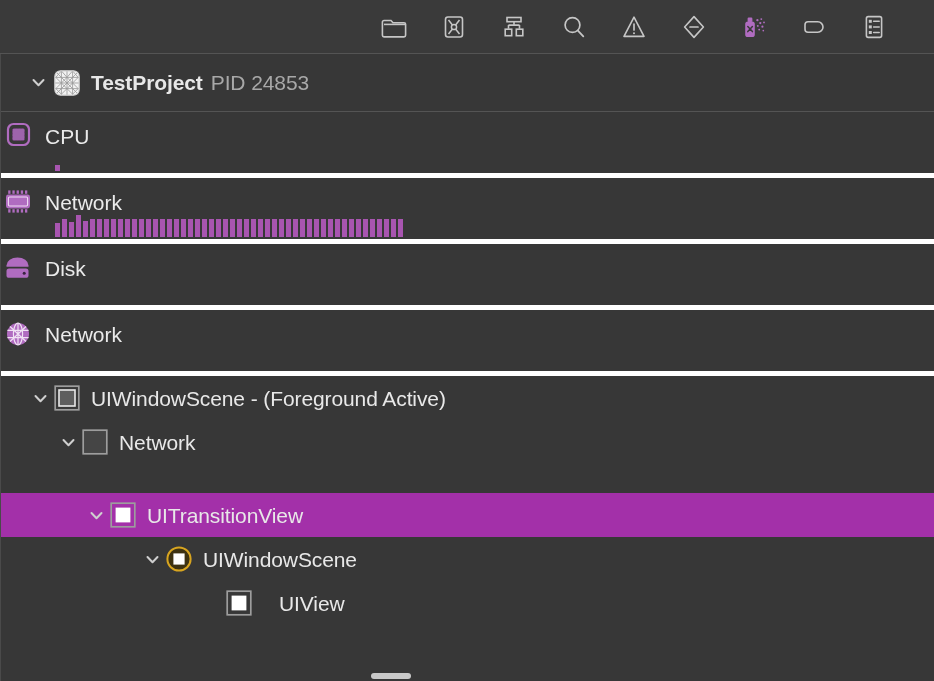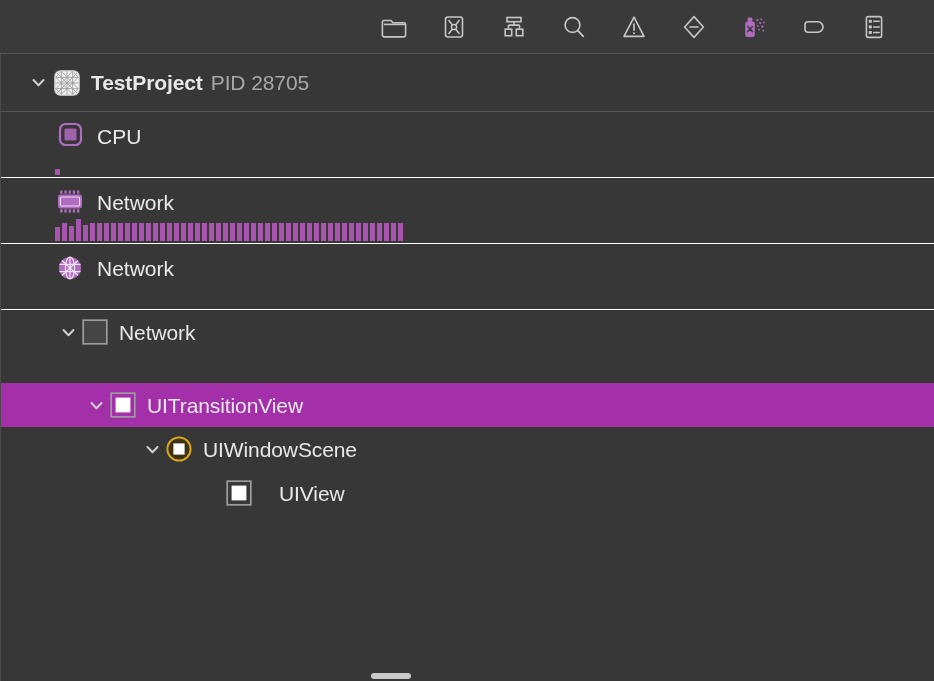--- a/index.html
+++ b/index.html
@@ -76,22 +76,21 @@
     white-space: nowrap;
     line-height: 1;
   }
   .label.bold { font-weight: bold; }
   .label.dim { color: #a8a8a8; margin-left: 8px; }
 
   
   .res-row {
     position: relative;
     height: 66px;
-    border-bottom: 1px solid #ffffff;
-    padding-left: 52px;
+    border-bottom: 5px solid #ffffff;
   }
   .res-head {
     display: flex;
     align-items: center;
     padding-top: 9px;
   }
   .res-icon {
     width: 34px; height: 30px;
     flex: 0 0 34px;
     display: flex; align-items: center; justify-content: center;
@@ -237,21 +236,21 @@
           <rect x="2" y="2" width="26" height="26" rx="6" fill="#f2f2f2"></rect>
           <g stroke="#9a9a9a" stroke-width="0.9" fill="none">
             <path d="M2 9 h26 M2 15 h26 M2 21 h26 M9 2 v26 M15 2 v26 M21 2 v26"></path>
             <path d="M3 3 L27 27 M27 3 L3 27"></path>
             <path d="M9 2 L15 9 L9 15 L3 9 Z M21 2 L27 9 L21 15 L15 9 Z M9 15 L15 21 L9 27 L3 21 Z M21 15 L27 21 L21 27 L15 21 Z"></path>
           </g>
           <rect x="2" y="2" width="26" height="26" rx="6" fill="none" stroke="#d2d2d2" stroke-width="1.4"></rect>
         </svg>
       </div>
       <div class="label bold">TestProject</div>
-      <div class="label dim">PID 28705</div>
+      <div class="label dim">PID 24853</div>
     </div>
 
     <div id="resources">
         <div class="res-row">
           <div class="res-head">
             <div class="res-icon">
               <svg width="32" height="30" viewBox="0 0 32 30">
         <rect x="6" y="3" width="21" height="21" rx="5.5" fill="none" stroke="#b06cc0" stroke-width="2.2"></rect>
         <rect x="10.4" y="7.4" width="12.2" height="12.2" rx="1.6" fill="#b06cc0" opacity="0.85"></rect>
         <rect x="10.4" y="7.4" width="12.2" height="12.2" rx="1.6" fill="none" stroke="#6e3a77" stroke-width="0.9" stroke-dasharray="1.6 1.6"></rect>
@@ -334,36 +333,63 @@
             <div class="bar" style="height: 18.2px;"></div>
             <div class="bar" style="height: 18.2px;"></div>
             <div class="bar" style="height: 18.2px;"></div>
             <div class="bar" style="height: 17.68px;"></div>
             <div class="bar" style="height: 18.2px;"></div>
           </div>
         </div>
         <div class="res-row">
           <div class="res-head">
             <div class="res-icon">
+              <svg width="34" height="30" viewBox="0 0 34 30">
+        <path d="M5.5 12.5 a11 8 0 0 1 22 0 v1.2 h-22 z" fill="#b06cc0"></path>
+        <rect x="5.5" y="15.4" width="22" height="9.4" rx="2.6" fill="#b06cc0"></rect>
+        <circle cx="23.2" cy="20.2" r="1.5" fill="#3a2340"></circle>
+      </svg>
+            </div>
+            <div class="res-label">Disk</div>
+          </div>
+        </div>
+        <div class="res-row">
+          <div class="res-head">
+            <div class="res-icon">
               <svg width="32" height="30" viewBox="0 0 32 30">
         <circle cx="16" cy="15" r="11" fill="#b06cc0"></circle>
         <g fill="none" stroke="#f0e2f4" stroke-width="1.2">
           <ellipse cx="16" cy="15" rx="4.6" ry="11"></ellipse>
           <path d="M5.4 11.4 h21.2 M5.4 18.6 h21.2"></path>
           <path d="M16 4 L16 26 M8 7.5 L24 22.5 M24 7.5 L8 22.5"></path>
         </g>
       </svg>
             </div>
             <div class="res-label">Network</div>
           </div>
         </div>
       </div>
 
     <div id="hierarchy">
         <div class="row" style="height: 44px;">
+          <div class="ind" style="width: 26px;"></div>
+          <div class="twisty">
+            <svg width="17" height="17" viewBox="0 0 17 17">
+    <path d="M3.5 6 L8.5 11.2 L13.5 6" fill="none" stroke="#cfcfcf" stroke-width="2" stroke-linecap="round" stroke-linejoin="round"></path>
+  </svg>
+          </div>
+          <div class="node-icon">
+            <svg width="26" height="26" viewBox="0 0 26 26">
+        <rect x="1.2" y="1.2" width="23.6" height="23.6" fill="none" stroke="#9d9d9d" stroke-width="1.7"></rect>
+        <rect x="5" y="5" width="16" height="16" fill="#5e5e5e" stroke="#e8e8e8" stroke-width="1.6"></rect>
+      </svg>
+          </div>
+          <div class="label">UIWindowScene - (Foreground Active)</div>
+        </div>
+        <div class="row" style="height: 44px;">
           <div class="ind" style="width: 54px;"></div>
           <div class="twisty">
             <svg width="17" height="17" viewBox="0 0 17 17">
     <path d="M3.5 6 L8.5 11.2 L13.5 6" fill="none" stroke="#cfcfcf" stroke-width="2" stroke-linecap="round" stroke-linejoin="round"></path>
   </svg>
           </div>
           <div class="node-icon">
             <svg width="26" height="26" viewBox="0 0 26 26">
         <rect x="1.2" y="1.2" width="23.6" height="23.6" fill="#454545" stroke="#9d9d9d" stroke-width="1.7"></rect>
       </svg>

